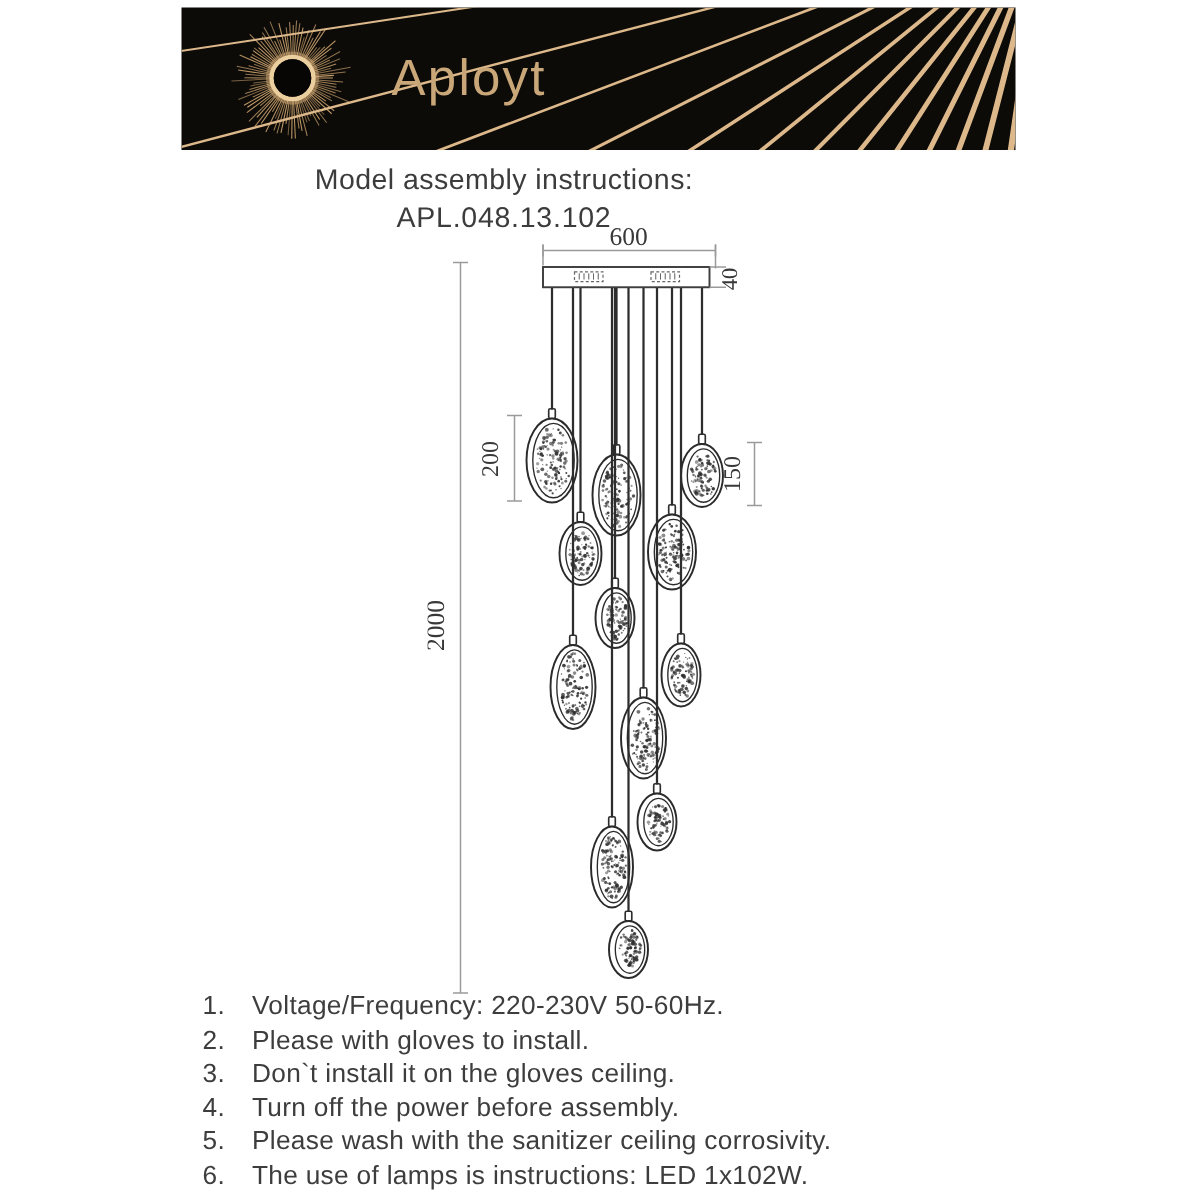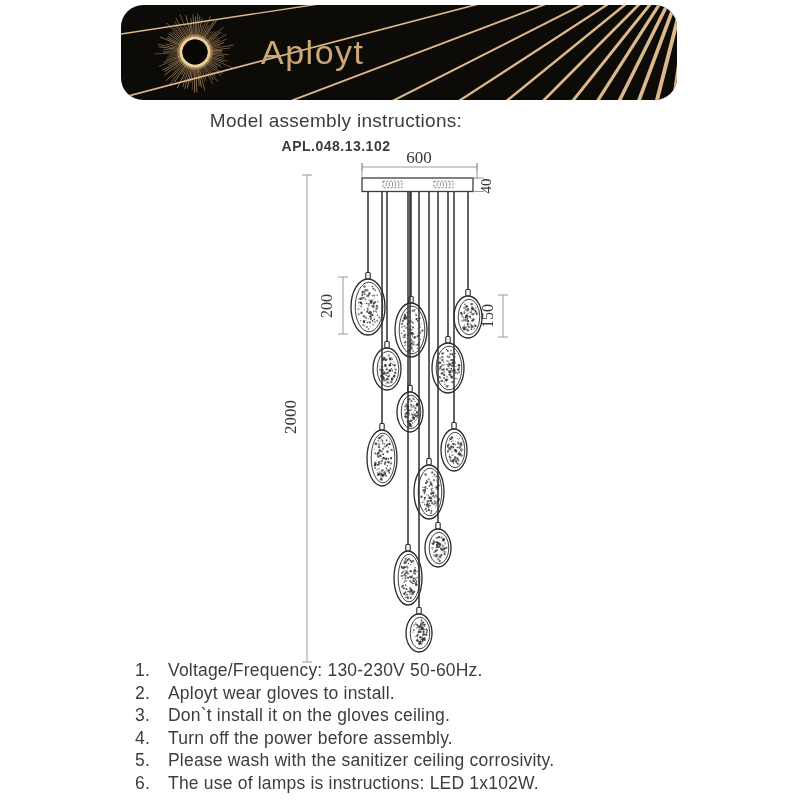--- a/index.html
+++ b/index.html
@@ -3,32 +3,32 @@
 <meta charset="utf-8">
 <style>
   html,body{margin:0;padding:0;}
   body{
     width:800px;height:800px;position:relative;background:#ffffff;
     font-family:"Liberation Sans",sans-serif;overflow:hidden;
   }
   
   .band{
     position:absolute;left:121px;top:5px;width:556px;height:95px;
-    background:#0d0b08;overflow:hidden;border-radius:22px;
+    background:#0d0b08;overflow:hidden;
   }
   .band svg{position:absolute;left:0;top:0;}
   .brand{
     position:absolute;left:140px;top:28px;
     font-size:34px;letter-spacing:1.5px;color:#c9a779;
     font-family:"Liberation Sans",sans-serif;font-weight:normal;
   }
   
   .title-block{position:absolute;left:0;top:109px;width:672px;text-align:center;color:#3c3c3c;}
   .title-line{font-size:19px;letter-spacing:0.3px;line-height:24px;}
-  .model-line{font-size:14px;letter-spacing:0.5px;line-height:24px;margin-top:1px;font-weight:bold;}
+  .model-line{font-size:19px;letter-spacing:0.5px;line-height:24px;margin-top:1px;}
   
   #diagram{position:absolute;left:285px;top:148px;width:230px;height:520px;}
   
   .instructions{position:absolute;left:135px;top:659px;width:580px;color:#3d3d3d;}
   .instr-row{display:flex;font-size:17.5px;line-height:22.5px;letter-spacing:0.2px;}
   .instr-num{width:33px;flex:0 0 33px;}
   .instr-text{flex:1;}
 </style>
 </head>
 <body>
@@ -1512,25 +1512,25 @@
       <line x1="307" y1="175" x2="307" y2="662" stroke="#9a9a9a" stroke-width="1"></line>
       <line x1="302" y1="175" x2="312" y2="175" stroke="#9a9a9a" stroke-width="1"></line>
       <line x1="302" y1="662" x2="312" y2="662" stroke="#9a9a9a" stroke-width="1"></line>
       <text x="296" y="417" fill="#383838" text-anchor="middle" font-family="&quot;Liberation Serif&quot;,serif" font-size="17" transform="rotate(-90 296 417)">2000</text>
     </g>
   </svg>
 
 <div class="instructions">
     <div class="instr-row">
       <span class="instr-num">1.</span>
-      <span class="instr-text">Voltage/Frequency: 130-230V 50-60Hz.</span>
+      <span class="instr-text">Voltage/Frequency: 220-230V 50-60Hz.</span>
     </div>
     <div class="instr-row">
       <span class="instr-num">2.</span>
-      <span class="instr-text">Aployt wear gloves to install.</span>
+      <span class="instr-text">Please with gloves to install.</span>
     </div>
     <div class="instr-row">
       <span class="instr-num">3.</span>
       <span class="instr-text">Don`t install it on the gloves ceiling.</span>
     </div>
     <div class="instr-row">
       <span class="instr-num">4.</span>
       <span class="instr-text">Turn off the power before assembly.</span>
     </div>
     <div class="instr-row">

